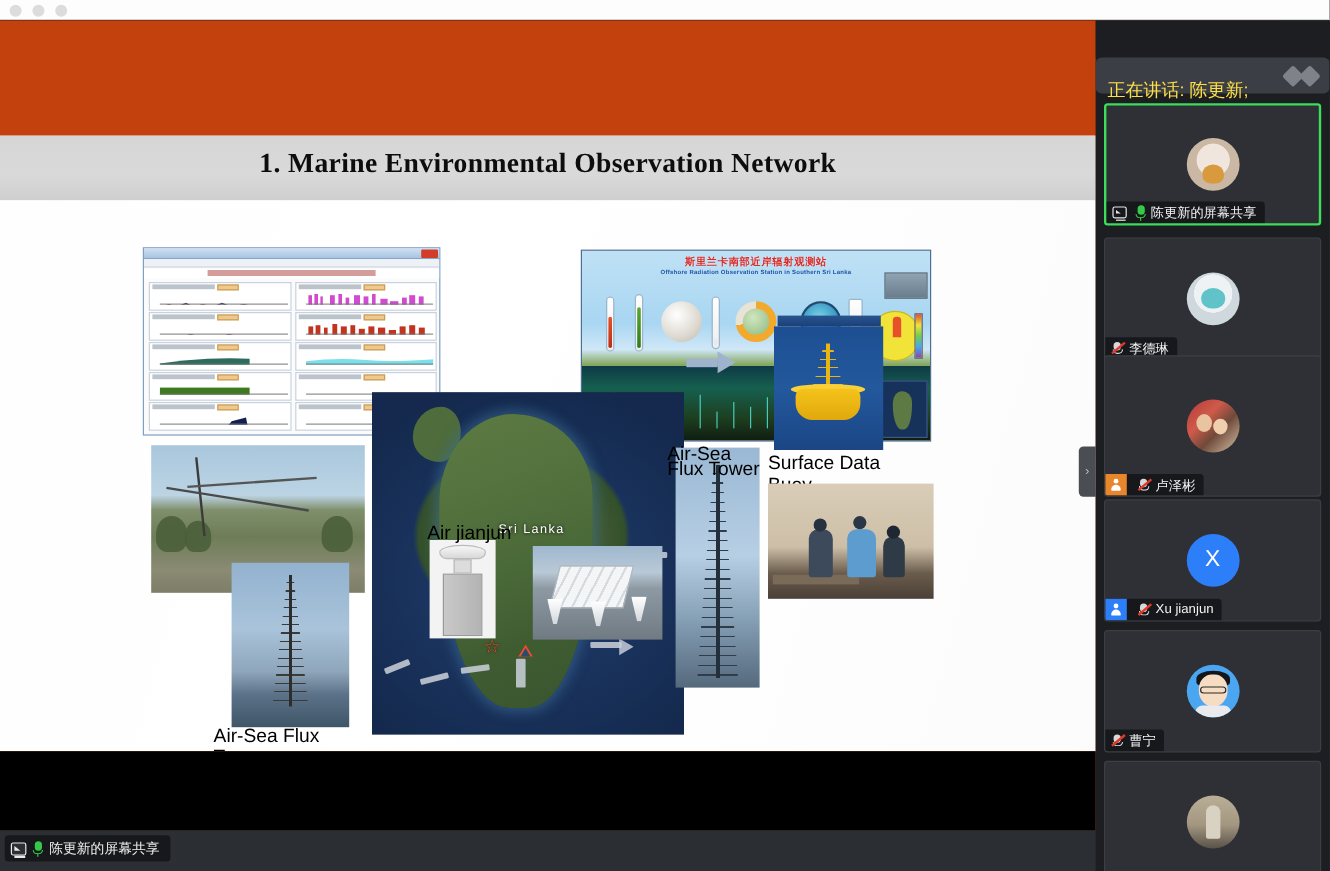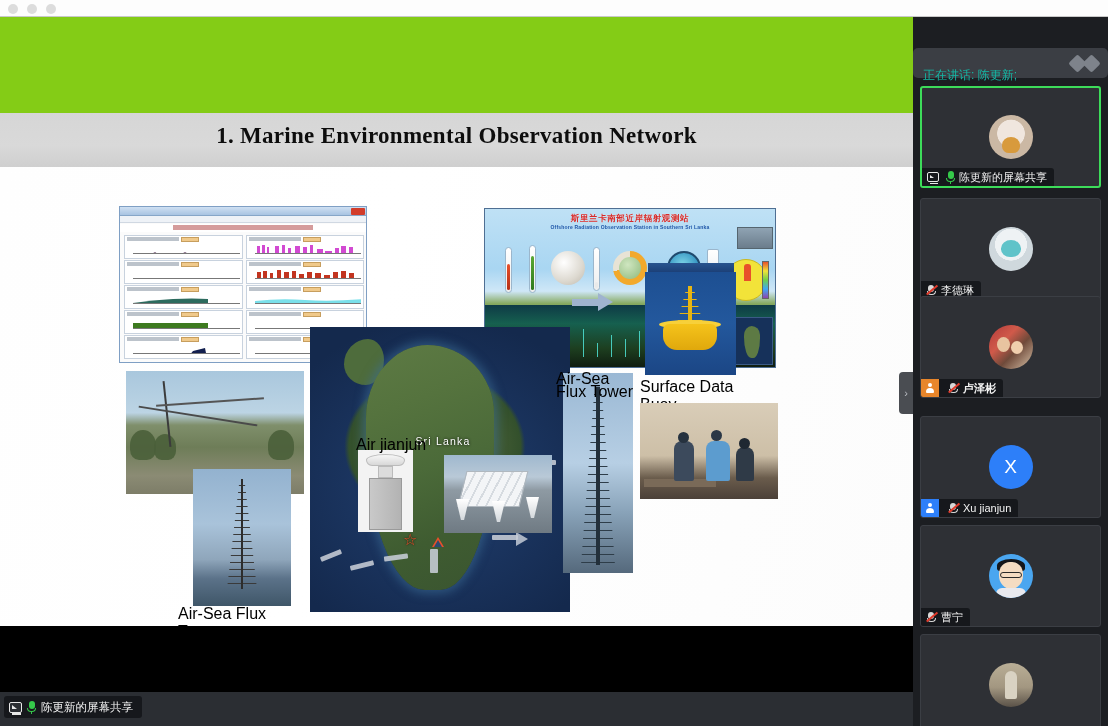--- a/index.html
+++ b/index.html
@@ -36,21 +36,21 @@
     background: #2b2e33;
   }
 
   
   #share-region {
     position: absolute; left: 0; top: 0; width: 913px; height: 675px;
     background: #000;
   }
   #share-stage {
     position: absolute; left: 0; top: 0; width: 1067px; height: 675px;
-    background: #84cc16;
+    background: #c2410c;
   }
 
   
   #slide {
     position: absolute; left: 0; top: 96px; width: 913px; height: 513px;
     background: #ffffff;
     overflow: hidden;
   }
   #slide-header {
     position: absolute; left: 0; top: 0; width: 913px; height: 54px;
@@ -561,21 +561,21 @@
   }
 
   
   #speaking-toast {
     position: absolute; left: 0; top: 31px; width: 195px; height: 30px;
     background: #3b3e44;
     border-radius: 5px;
     display: flex; align-items: center; justify-content: space-between;
     padding: 0 10px;
   }
-  #speaking-toast .txt { color: #14b8a6; font-size: 12px; margin-top: 24px; }
+  #speaking-toast .txt { color: #fde047; font-size: 15px; margin-top: 24px; }
   .ic-wechat-logo { display: flex; gap: 1px; }
   .ic-wechat-logo i {
     display: block; width: 13px; height: 13px; background: #7e838b;
     transform: rotate(45deg); border-radius: 2px;
   }
 
   
   #rail-top { position: absolute; left:0; top:0; width:195px; height:31px; background:#1c1e22; }
 </style>
 </head>
@@ -884,21 +884,21 @@
       <div class="nameplate">
         <span class="ic-mic-muted">
             <i></i>
             <b></b>
             <s></s>
           </span>
         <span class="nm">李德琳</span>
       </div>
     </div>
 
-    <div class="tile" style="top:279px;height:102px;font-weight:bold;">
+    <div class="tile" style="top:279px;height:118px;">
       <div class="avatar av-photo-b"></div>
       <div class="nameplate">
         <span class="hostbadge orange">
             <span class="ic-person">
               <i></i>
               <b></b>
             </span>
           </span>
         <span class="ic-mic-muted">
             <i></i>

